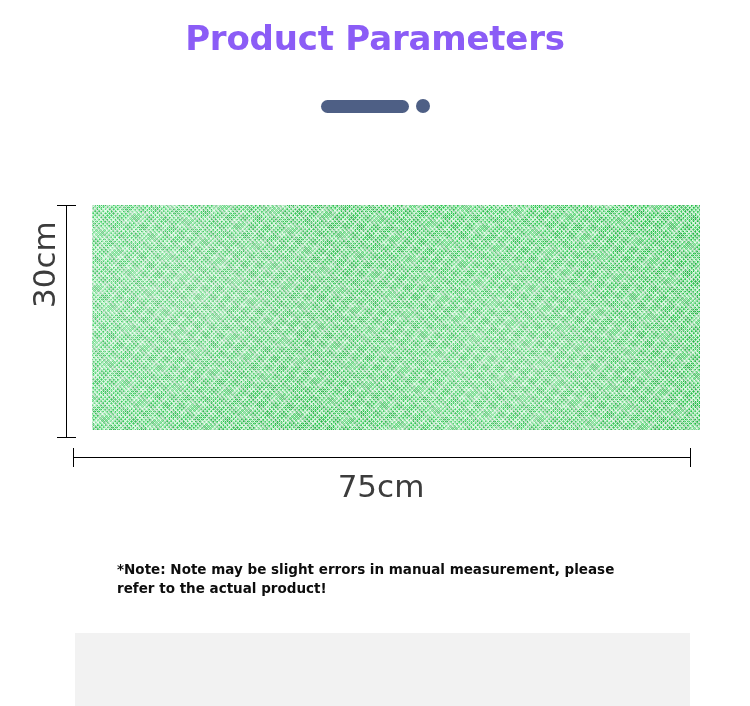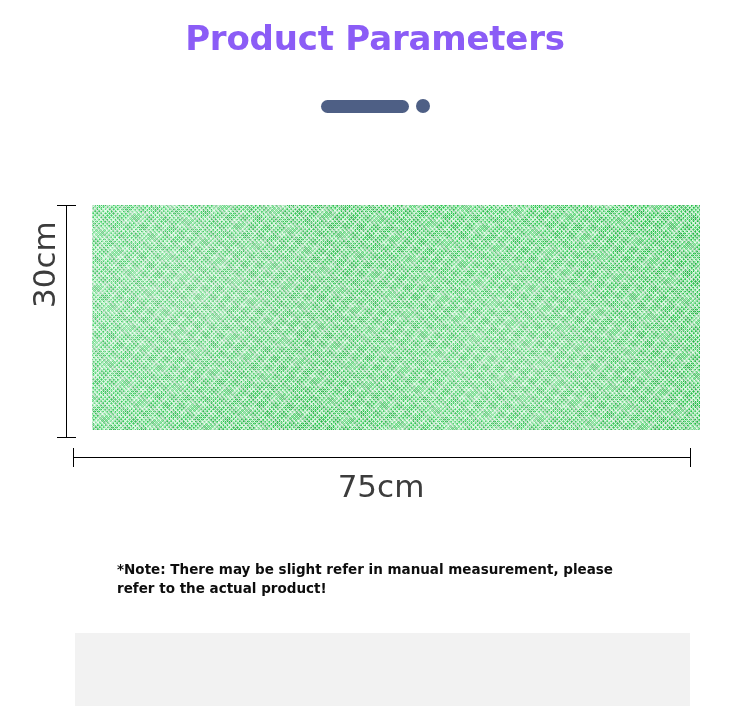--- a/index.html
+++ b/index.html
@@ -233,17 +233,17 @@
 <div class="dim-v-cap-top"></div>
 <div class="dim-v-line"></div>
 <div class="dim-v-cap-bottom"></div>
 <div class="dim-v-label">30cm</div>
 
 <div class="dim-h-cap-left"></div>
 <div class="dim-h-line"></div>
 <div class="dim-h-cap-right"></div>
 <div class="dim-h-label">75cm</div>
 
-<div class="note-text">*Note: There may be slight refer in manual measurement, please refer to the actual product!</div>
+<div class="note-text">*Note: Note may be slight errors in manual measurement, please refer to the actual product!</div>
 
 <div class="spec-panel">
   
 </div>
 
 </body></html>

